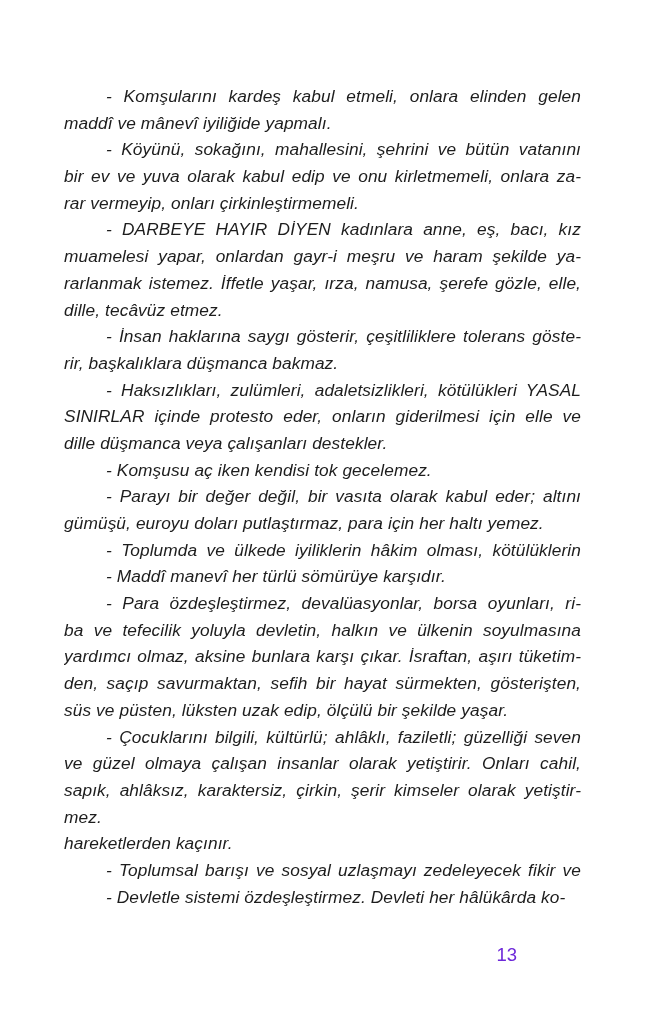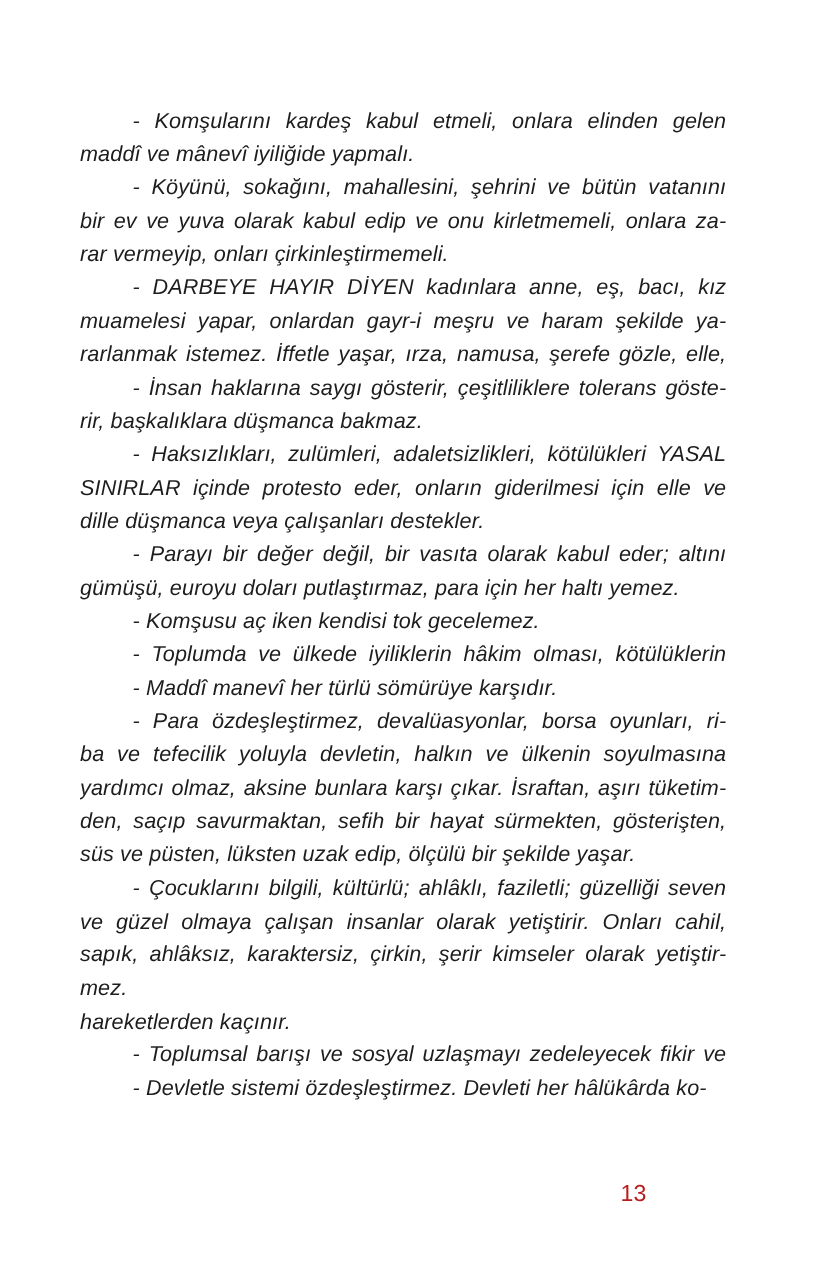--- a/index.html
+++ b/index.html
@@ -43,21 +43,21 @@
   }
   .line.first {
     text-indent: 42px;
   }
   .page-number {
     position: absolute;
     top: 944px;
     right: 81px;
     font-style: normal;
     font-size: 18.5px;
-    color: #b91c1c;
+    color: #6d28d9;
     line-height: 22px;
   }
 </style>
 </head>
 <body>
 
 <div class="page">
   <div class="text-block" id="text-block">
       <p class="para">
         <span class="line first">- Komşularını kardeş kabul etmeli, onlara elinden gelen</span>
@@ -65,36 +65,37 @@
       </p>
       <p class="para">
         <span class="line first">- Köyünü, sokağını, mahallesini, şehrini ve bütün vatanını</span>
         <span class="line">bir ev ve yuva olarak kabul edip ve onu kirletmemeli, onlara za-</span>
         <span class="line last">rar vermeyip, onları çirkinleştirmemeli.</span>
       </p>
       <p class="para">
         <span class="line first">- DARBEYE HAYIR DİYEN kadınlara anne, eş, bacı, kız çocuğu</span>
         <span class="line">muamelesi yapar, onlardan gayr-i meşru ve haram şekilde ya-</span>
         <span class="line">rarlanmak istemez. İffetle yaşar, ırza, namusa, şerefe gözle, elle,</span>
+        <span class="line last">dille, tecâvüz etmez.</span>
       </p>
       <p class="para">
         <span class="line first">- İnsan haklarına saygı gösterir, çeşitliliklere tolerans göste-</span>
         <span class="line last">rir, başkalıklara düşmanca bakmaz.</span>
       </p>
       <p class="para">
         <span class="line first">- Haksızlıkları, zulümleri, adaletsizlikleri, kötülükleri YASAL</span>
         <span class="line">SINIRLAR içinde protesto eder, onların giderilmesi için elle ve</span>
         <span class="line last">dille düşmanca veya çalışanları destekler.</span>
       </p>
       <p class="para">
+        <span class="line first last">- Komşusu aç iken kendisi tok gecelemez.</span>
+      </p>
+      <p class="para">
         <span class="line first">- Parayı bir değer değil, bir vasıta olarak kabul eder; altını</span>
         <span class="line last">gümüşü, euroyu doları putlaştırmaz, para için her haltı yemez.</span>
-      </p>
-      <p class="para">
-        <span class="line first last">- Komşusu aç iken kendisi tok gecelemez.</span>
       </p>
       <p class="para">
         <span class="line first">- Toplumda ve ülkede iyiliklerin hâkim olması, kötülüklerin</span>
       </p>
       <p class="para">
         <span class="line first last">- Maddî manevî her türlü sömürüye karşıdır.</span>
       </p>
       <p class="para">
         <span class="line first">- Para özdeşleştirmez, devalüasyonlar, borsa oyunları, ri-</span>
         <span class="line">ba ve tefecilik yoluyla devletin, halkın ve ülkenin soyulmasına</span>

